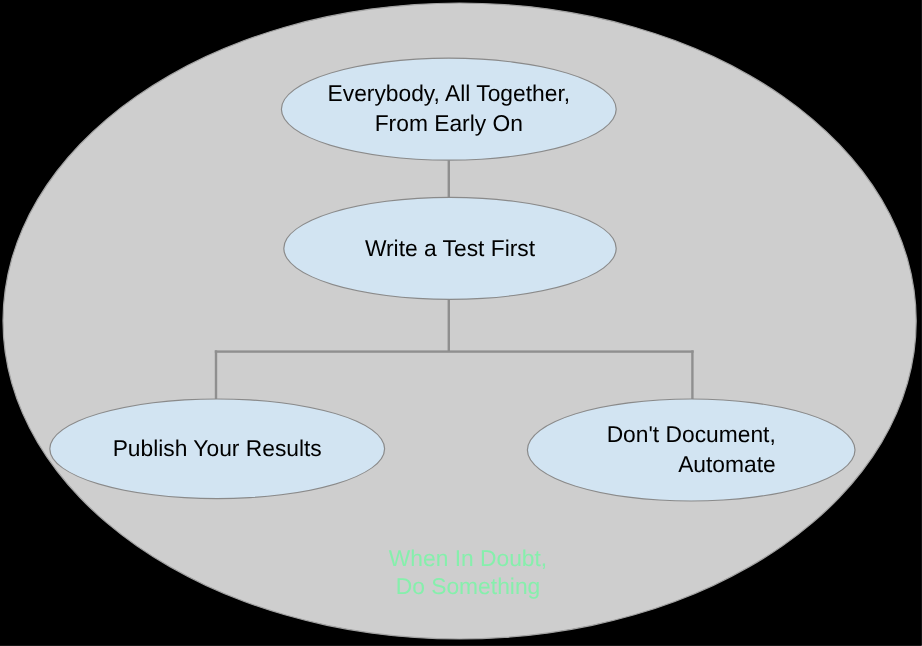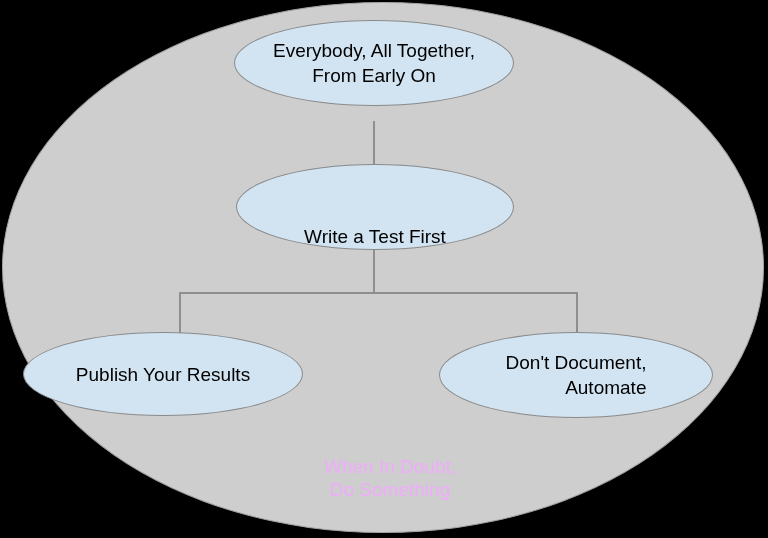--- a/index.html
+++ b/index.html
@@ -38,33 +38,33 @@
     border: 1px solid #8a8a8a;
     display: flex;
     align-items: center;
     justify-content: center;
     text-align: center;
     font-size: 19px;
     line-height: 25px;
     color: #000000;
     white-space: pre-line;
   }
-  .node-root   { left: 234px; top: 20px;  width: 280px; height: 86px; }
-  .node-child  { left: 236px; top: 164px; width: 278px; height: 86px; align-items: flex-end; }
-  .node-left   { left: 23px;  top: 332px; width: 280px; height: 84px; }
+  .node-root   { left: 234px; top: 48px;  width: 280px; height: 86px; }
+  .node-child  { left: 236px; top: 164px; width: 278px; height: 86px; }
+  .node-left   { left: 41px;  top: 332px; width: 280px; height: 84px; }
   .node-right  { left: 439px; top: 332px; width: 274px; height: 86px; text-align: right; }
   .caption {
     position: absolute;
     left: 248px;
     top: 455px;
     width: 284px;
     text-align: center;
     font-size: 19px;
     line-height: 23px;
-    color: #f0abfc;
+    color: #86efac;
     white-space: pre-line;
   }
 </style>
 </head>
 <body>
 
 <div class="canvas">
 
   <div class="outer-ellipse"></div>
 

